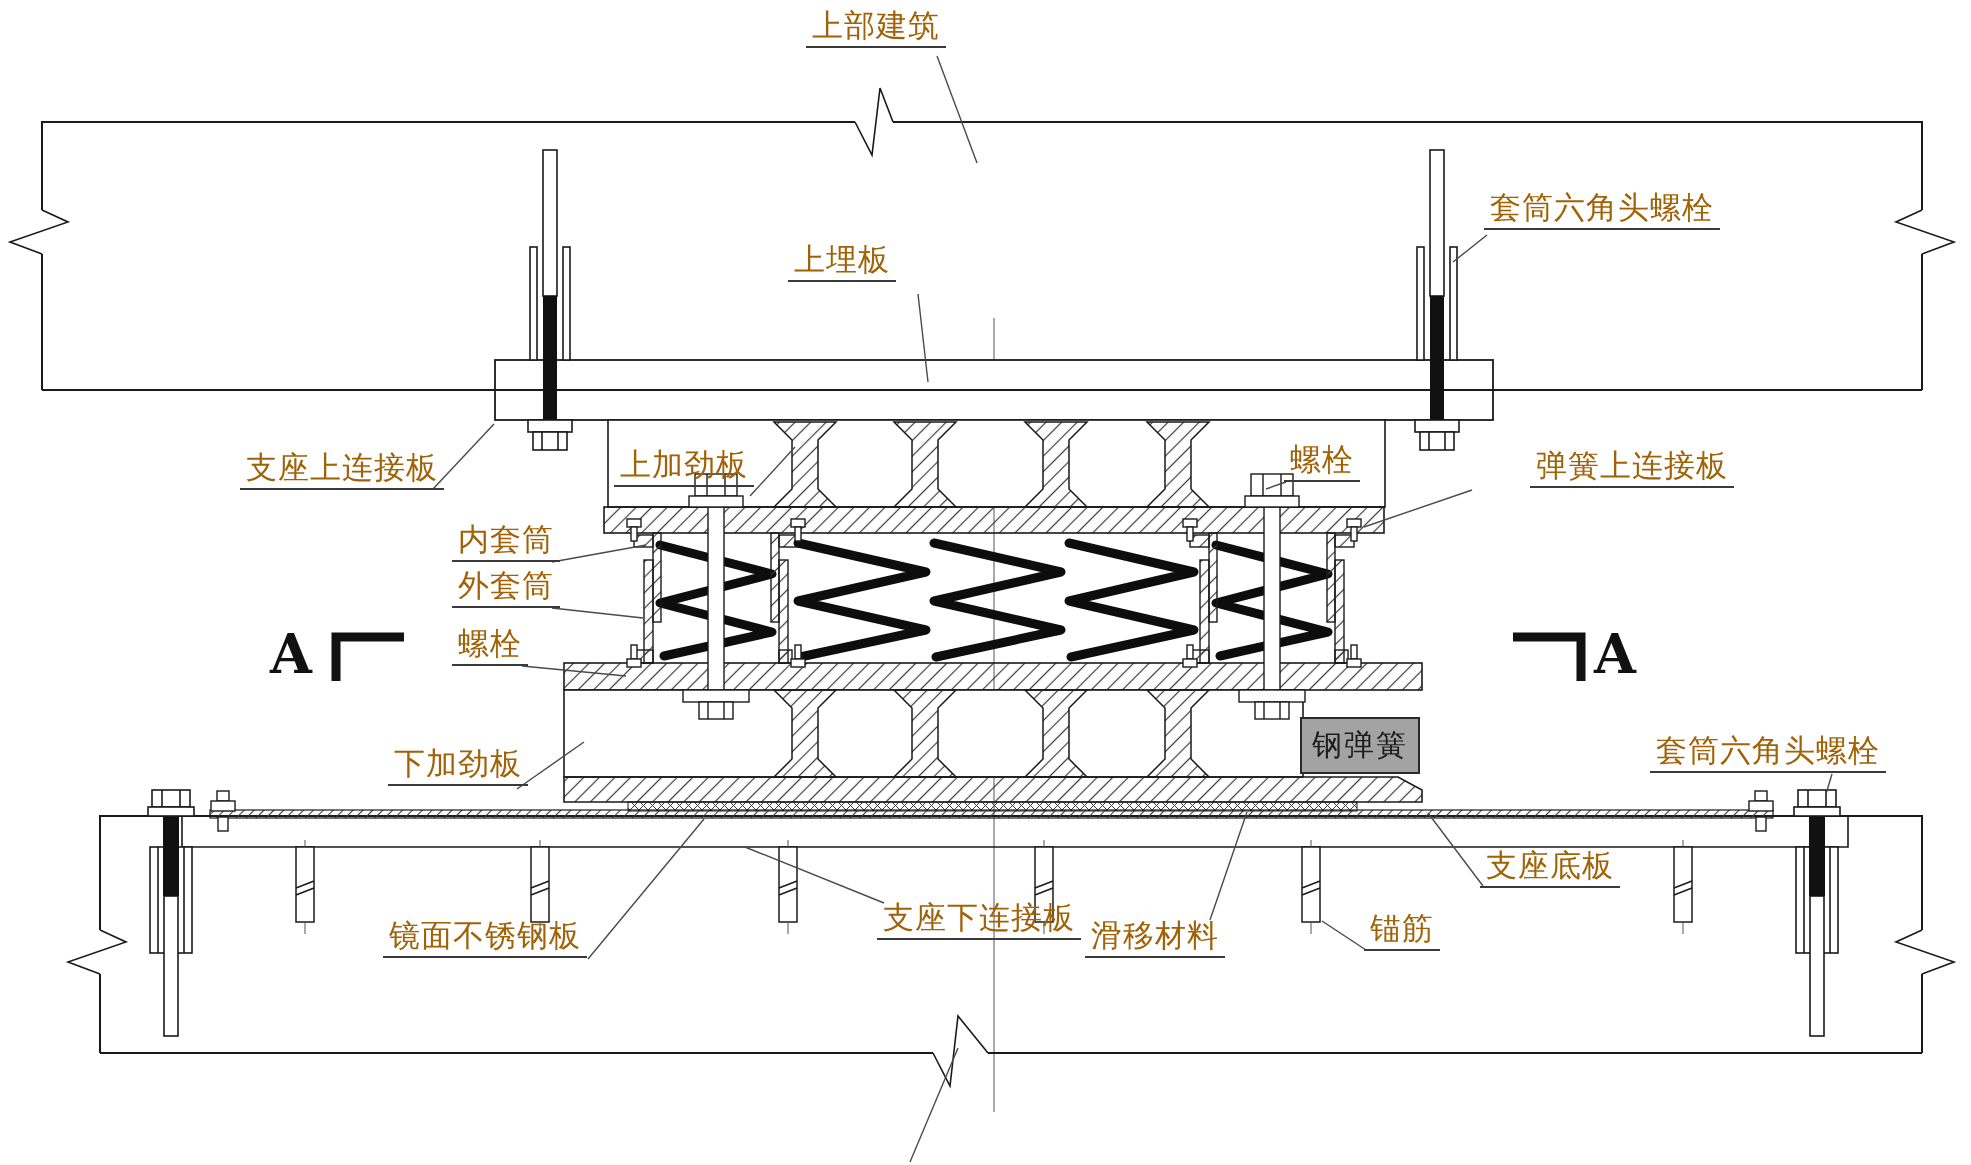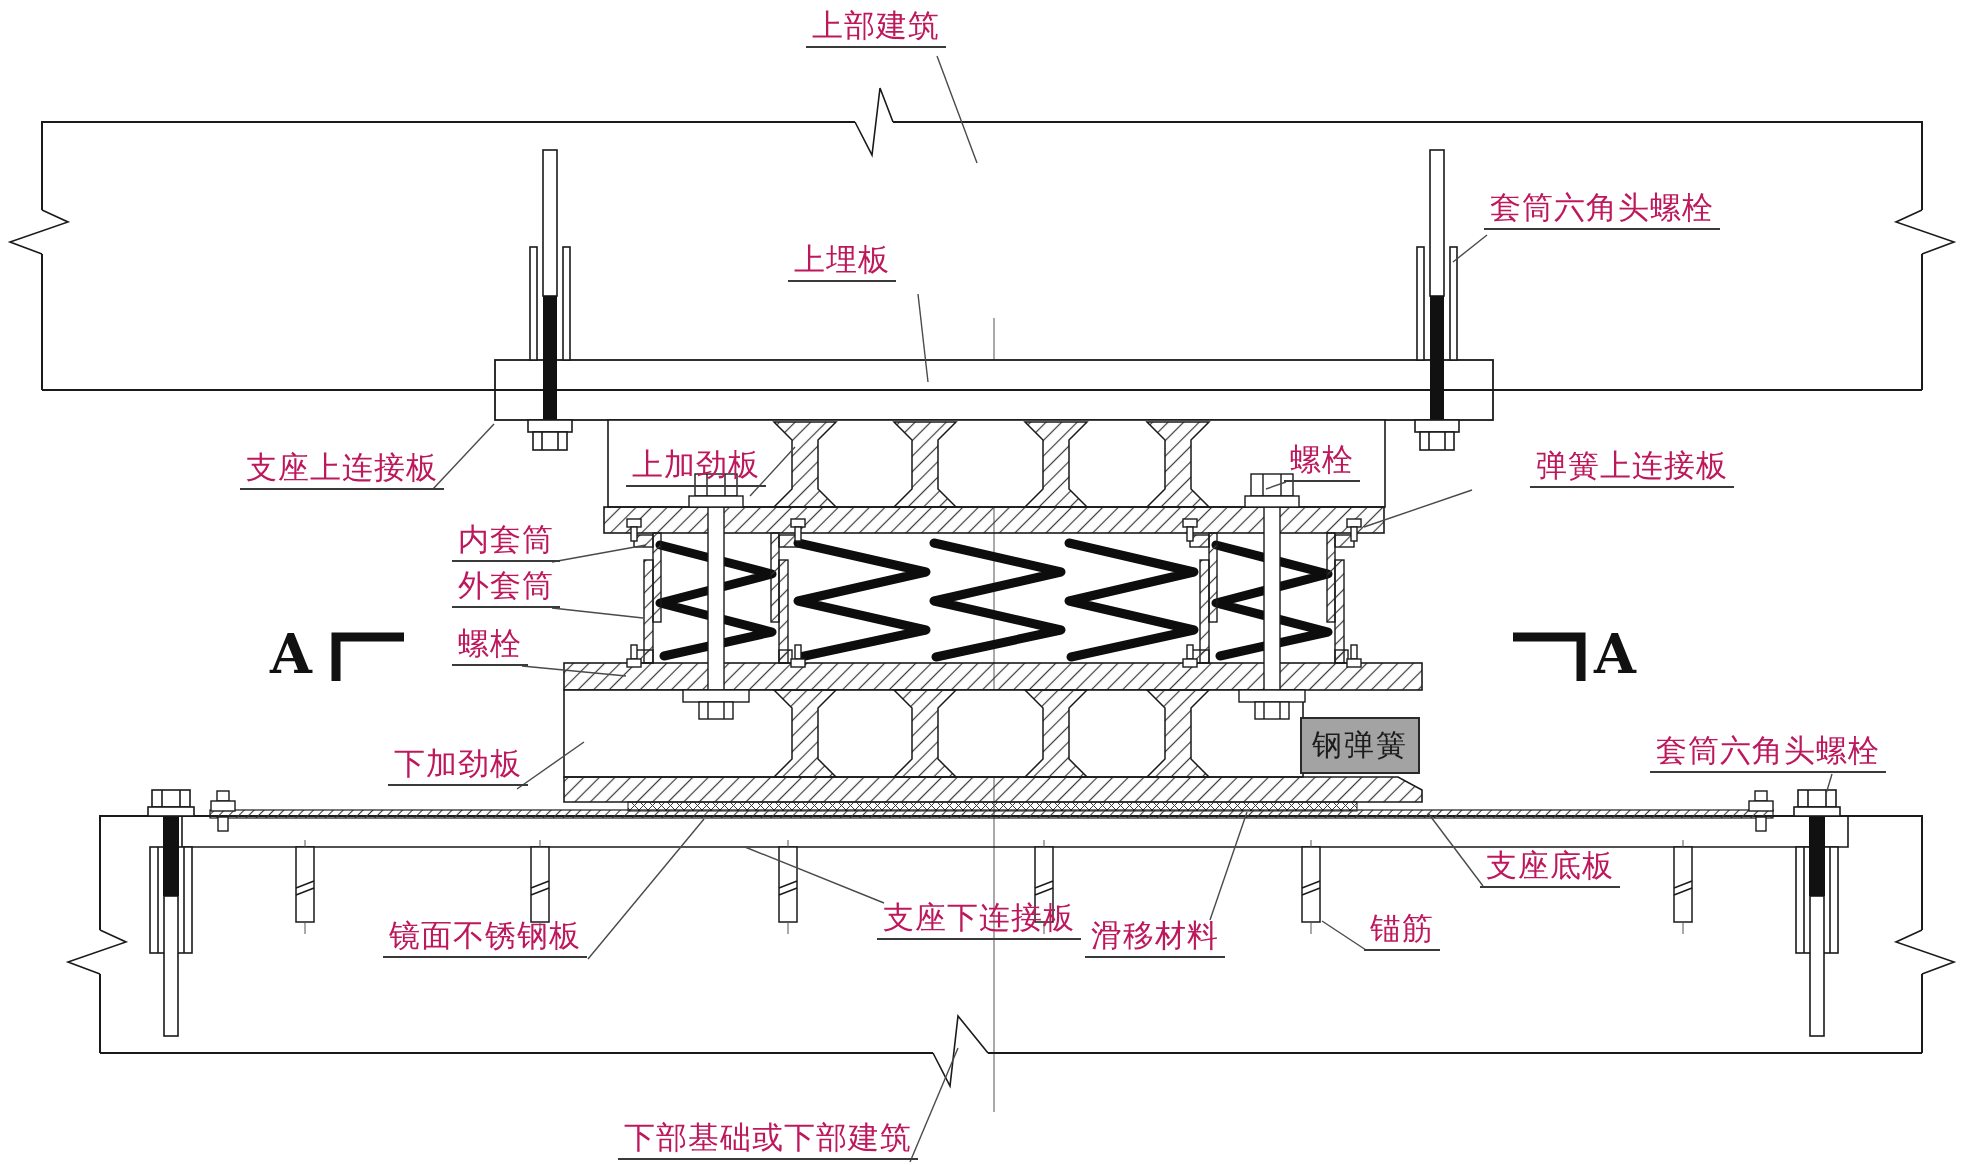--- a/index.html
+++ b/index.html
@@ -1,19 +1,19 @@
 <!DOCTYPE html>
 <html><head>
 <meta charset="utf-8">
 <style>
   html,body{margin:0;padding:0;background:#fff;}
   #stage{position:relative;width:1971px;height:1165px;background:#ffffff;overflow:hidden;
          font-family:"DejaVu Sans",sans-serif;}
   #linework{position:absolute;left:0;top:0;}
-  .lbl{position:absolute;font-size:31px;color:#be185d;white-space:nowrap;line-height:1.12;
+  .lbl{position:absolute;font-size:31px;color:#a16207;white-space:nowrap;line-height:1.12;
        letter-spacing:1px;}
   .ul{border-bottom:2px solid #3a3a3a;padding:0 6px 3px 6px;}
   .amark{font-family:"DejaVu Serif",serif;font-size:54px;font-weight:bold;color:#111;}
   .boxlbl{position:absolute;border:2px solid #2a2a2a;background:#a3a3a3;text-align:center;
           font-size:30px;color:#1c1c1c;padding:6px 10px;letter-spacing:2px;}
 </style>
 </head>
 <body>
 
 <div id="stage">
@@ -190,31 +190,30 @@
     <line x1="1366" y1="950" x2="1322" y2="921"></line>
     <line x1="1832" y1="774" x2="1826" y2="794"></line>
     <line x1="910" y1="1162" x2="958" y2="1048"></line>
   </g>
 </svg>
 
 <div class="lbl ul" style="left:806px;top:8px;">上部建筑</div>
 <div class="lbl ul" style="left:1484px;top:190px;">套筒六角头螺栓</div>
 <div class="lbl ul" style="left:788px;top:242px;">上埋板</div>
 <div class="lbl ul" style="left:240px;top:450px;">支座上连接板</div>
-<div class="lbl ul" style="left:614px;top:447px;margin-left:12px;">上加劲板</div>
+<div class="lbl ul" style="left:614px;top:447px;">上加劲板</div>
 <div class="lbl ul" style="left:1284px;top:442px;">螺栓</div>
 <div class="lbl ul" style="left:1530px;top:448px;">弹簧上连接板</div>
 <div class="lbl ul" style="left:452px;top:522px;">内套筒</div>
 <div class="lbl ul" style="left:452px;top:568px;text-align:right;">外套筒</div>
 <div class="lbl ul" style="left:452px;top:626px;">螺栓</div>
 <div class="lbl ul" style="left:380px;top:746px;margin-left:8px;">下加劲板</div>
 <div class="boxlbl" style="left:1300px;top:717px;min-width:86px;">钢弹簧</div>
 <div class="lbl ul" style="left:383px;top:918px;">镜面不锈钢板</div>
 <div class="lbl ul" style="left:877px;top:900px;">支座下连接板</div>
 <div class="lbl ul" style="left:1085px;top:918px;">滑移材料</div>
 <div class="lbl ul" style="left:1480px;top:848px;">支座底板</div>
 <div class="lbl ul" style="left:1364px;top:911px;">锚筋</div>
 <div class="lbl ul" style="left:1650px;top:733px;">套筒六角头螺栓</div>
-<div class="lbl ul" style="left:618px;top:1120px;">下部基础或下部建筑</div>
 <div class="lbl amark" style="left:270px;top:624px;">A</div>
 <div class="lbl amark" style="left:1594px;top:624px;">A</div>
 
 </div>
 
 </body></html>

